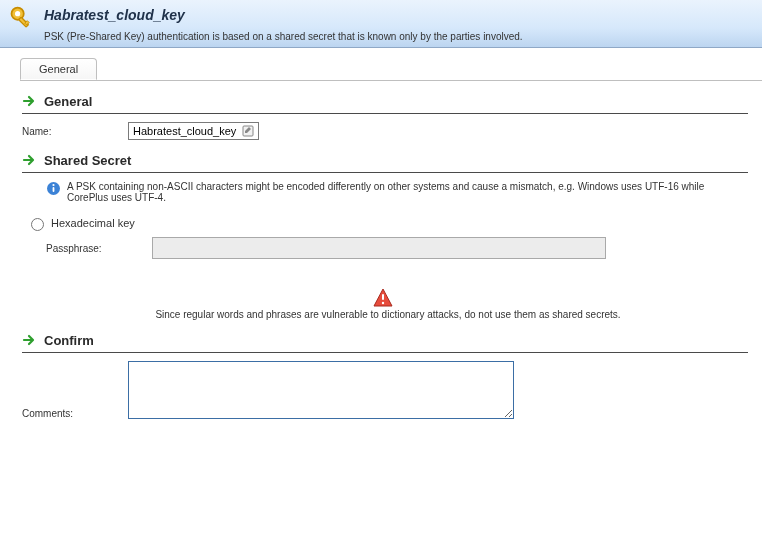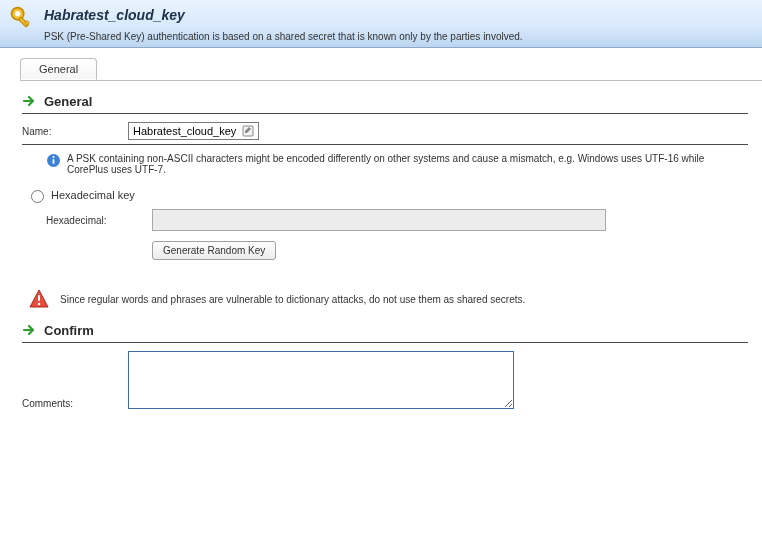--- a/index.html
+++ b/index.html
@@ -153,21 +153,21 @@
     font-size: 10px;
     color: #333;
     background: linear-gradient(#fdfdfd,#ececec);
     border: 1px solid #a0a0a0;
     border-radius: 3px;
     cursor: pointer;
   }
   .warn-row {
     display:flex; align-items:center;
     margin: 28px 0 8px 6px;
-    font-size: 10px; color:#333;
+    font-size: 10px; color:#333;flex-direction:column;
   }
   .warn-icon { width:22px; height:22px; margin-right:10px; flex-shrink:0;}
 
   textarea.comments {
     width: 380px; height: 52px;
     border: 1px solid #3b6ea5;
     resize: both;
     font-family: inherit; font-size: 11px;
     padding: 2px;
   }
@@ -206,48 +206,50 @@
     <div class="label name-label">Name:</div>
     <div class="name-box">
       <span>Habratest_cloud_key</span>
       <svg class="small-icon" viewBox="0 0 12 12">
         <rect x="1" y="1" width="10" height="10" rx="1" fill="#f2f2f2" stroke="#888"></rect>
         <path d="M3 8 L3 6 L7 2 L9 4 L5 8 Z" fill="#888"></path>
       </svg>
     </div>
   </div>
 
+  <div class="section-head">
+    <svg class="section-icon" viewBox="0 0 16 16">
+      <path d="M2 8 L10 8 M7 4 L11 8 L7 12" stroke="#2e9f2e" stroke-width="2.2" fill="none" stroke-linecap="round" stroke-linejoin="round"></path>
+    </svg>
+    <div class="section-title">Shared Secret</div>
+  </div>
   <hr class="section-rule">
 
 
   <div class="sub">
 
     <div class="info-row" style="margin-left:0;">
       <svg class="info-icon" viewBox="0 0 15 15">
         <circle cx="7.5" cy="7.5" r="6.5" fill="#3b82d6"></circle>
         <rect x="6.6" y="6" width="1.8" height="5" fill="#fff" rx="0.9"></rect>
         <circle cx="7.5" cy="4" r="1.1" fill="#fff"></circle>
       </svg>
-      <span>A PSK containing non-ASCII characters might be encoded differently on other systems and cause a mismatch, e.g. Windows uses UTF-16 while CorePlus uses UTF-7.</span>
+      <span>A PSK containing non-ASCII characters might be encoded differently on other systems and cause a mismatch, e.g. Windows uses UTF-16 while CorePlus uses UTF-4.</span>
     </div>
   </div>
 
   <div class="radio-row" style="margin-top:10px;">
     <input type="radio" name="secret-mode" style="">
     <label>Hexadecimal key</label>
   </div>
 
   <div class="sub">
     <div class="row" style="align-items:center;">
-      <div class="label">Hexadecimal:</div>
+      <div class="label">Passphrase:</div>
       <input class="hex-pass" disabled="" value="" style="">
-    </div>
-    <div class="row">
-      <div class="label"></div>
-      <button class="gen-btn">Generate Random Key</button>
     </div>
   </div>
 
   <div class="warn-row">
     <svg class="warn-icon" viewBox="0 0 22 22">
       <path d="M11 2 L20 19 L2 19 Z" fill="#e74c3c" stroke="#a82b1f" stroke-width="1"></path>
       <rect x="10" y="7" width="2" height="6" fill="#fff" rx="1"></rect>
       <circle cx="11" cy="16" r="1.2" fill="#fff"></circle>
     </svg>
     <span>Since regular words and phrases are vulnerable to dictionary attacks, do not use them as shared secrets.</span>

